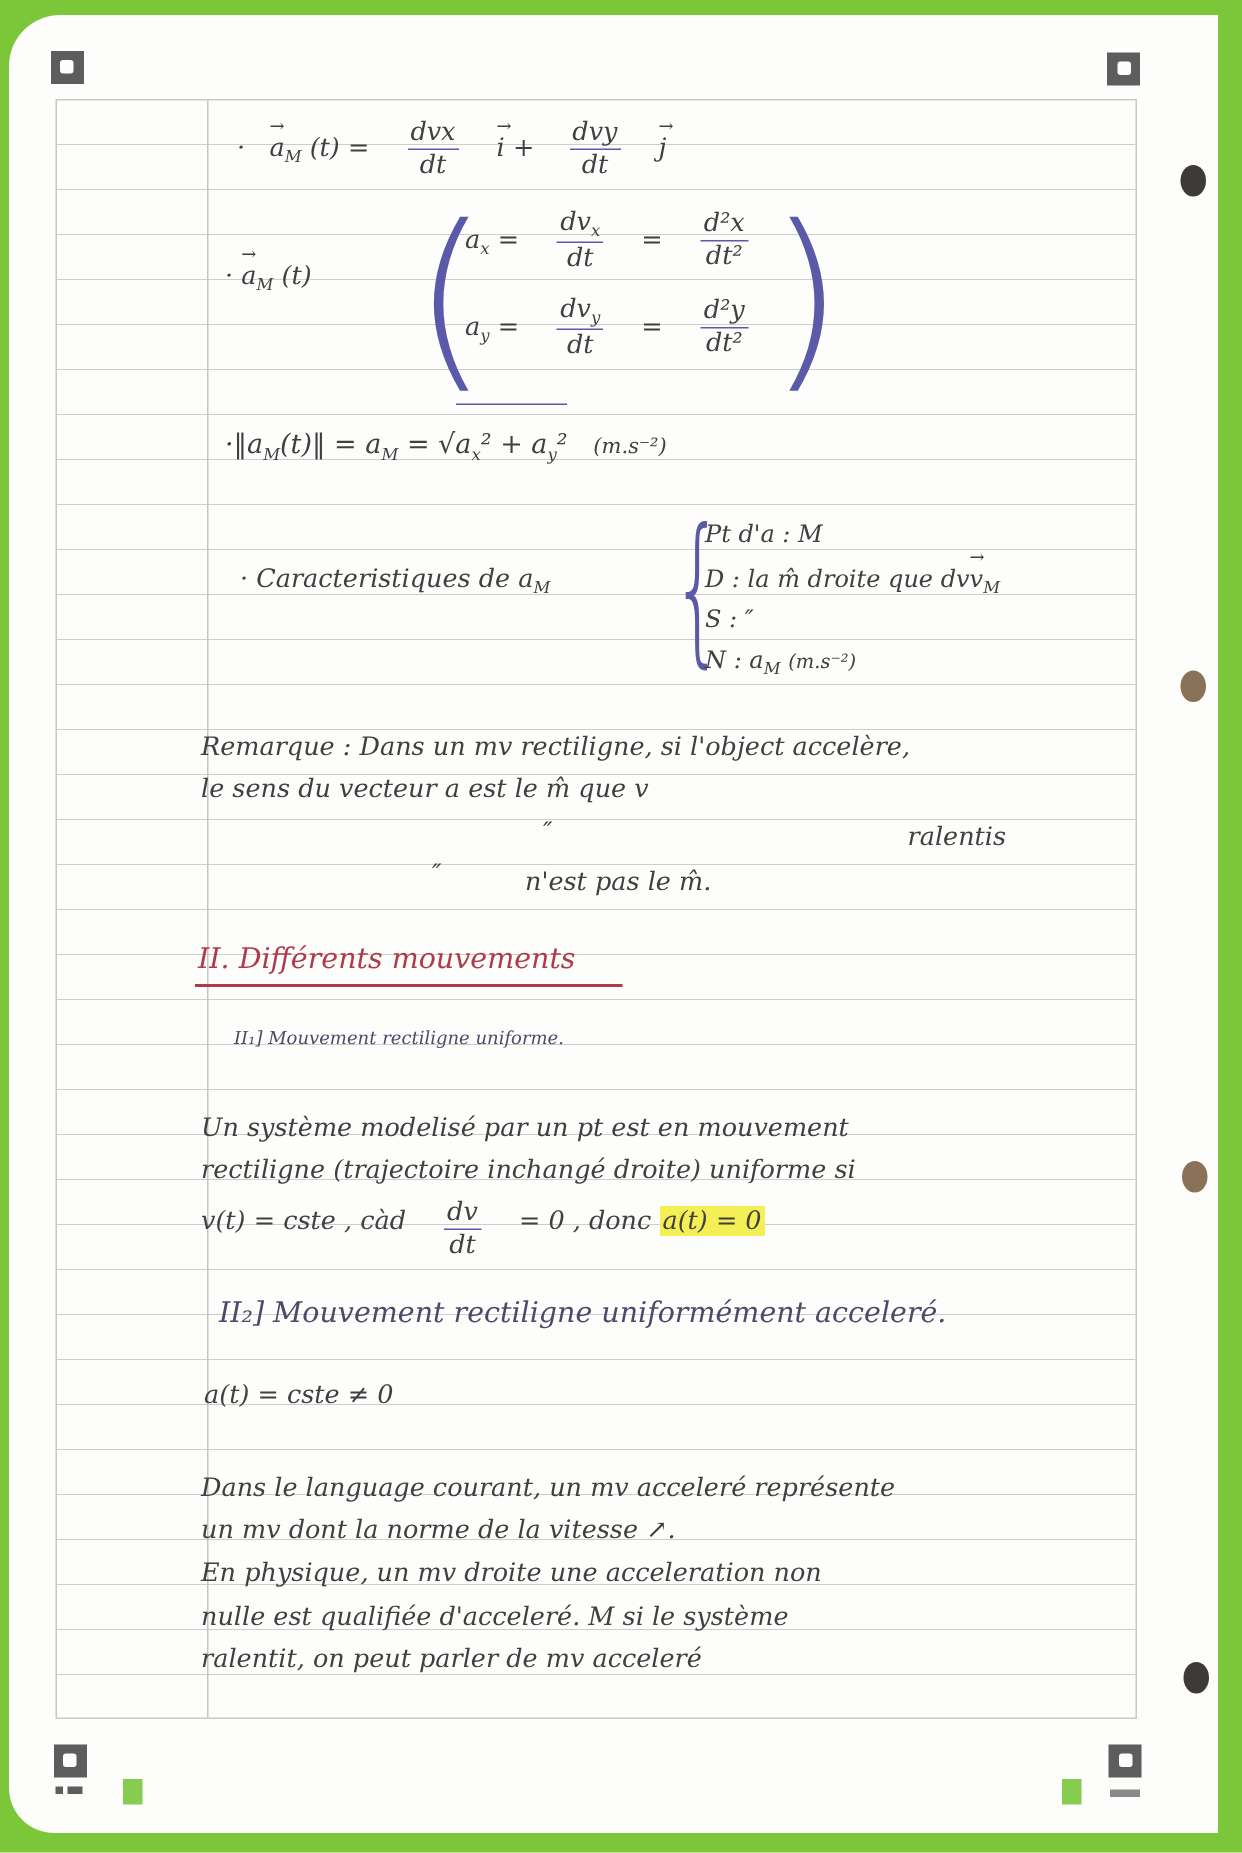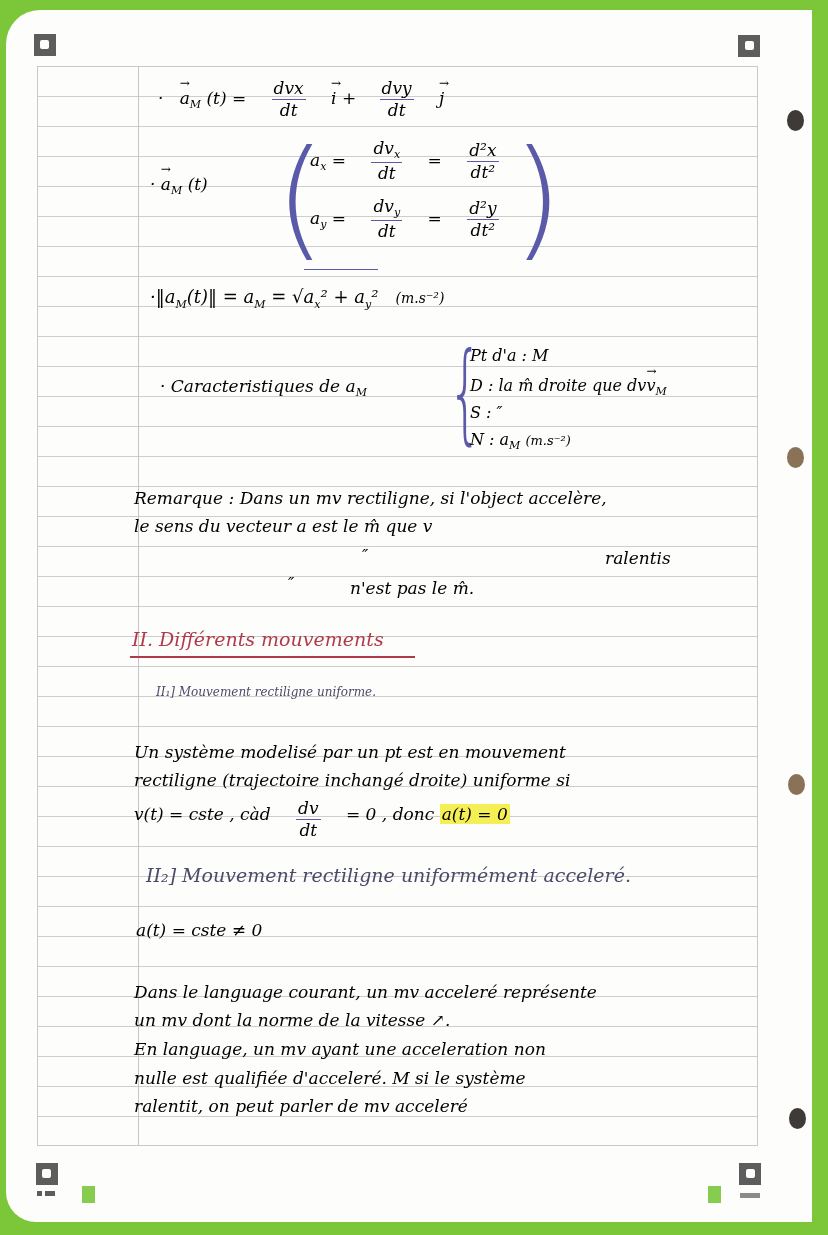--- a/index.html
+++ b/index.html
@@ -29,21 +29,21 @@
   .hole.tan { background:#8a7258; }
 
   .sheet {
     position:absolute; left:37px; top:66px; width:721px; height:1080px;
     border:1px solid #c9c9c9; box-sizing:border-box;
     background-image:repeating-linear-gradient(to bottom, transparent 0, transparent 29px, #cdcdcd 29px, #cdcdcd 30px);
   }
   .margin-line { position:absolute; left:100px; top:0; bottom:0; width:1px; background:#c6c6c6; }
 
   .hw {
-    position:absolute; color:#000000; font-family:"DejaVu Serif", serif; font-style:italic;
+    position:absolute; color:#404040; font-family:"DejaVu Serif", serif; font-style:italic;
     font-size:17px; white-space:nowrap; line-height:1;
   }
   .hw.red { color:#b03a4a; }
   .hw.dark { color:#4a4a6a; font-style:normal; }
   .frac { display:inline-block; vertical-align:middle; text-align:center; margin:0 20px; }
   .frac .num { display:block; border-bottom:1.5px solid #5a5aa8; padding:0 2px 2px; }
   .frac .den { display:block; padding-top:2px; }
   .vec { position:relative; display:inline-block; }
   .vec::before { content:"→"; position:absolute; top:-13px; left:0; font-size:12px; font-style:normal; }
   sub, sup { font-size:11px; }
@@ -146,15 +146,15 @@
   <span>= 0 ,  donc</span>
   <span class="hl">a(t) = 0</span>
 </div>
 
 <div class="hw dark" style="left:146px;top:866px;font-size:19px;font-style:italic;"><span>II₂] Mouvement rectiligne uniformément acceleré.</span></div>
 
 <div class="hw" style="left:136px;top:922px;"><span>a(t) = cste  ≠ 0</span></div>
 
 <div class="hw" style="left:134px;top:984px;"><span>Dans le language courant, un mv acceleré représente</span></div>
 <div class="hw" style="left:134px;top:1012px;"><span>un mv dont la norme de la vitesse ↗.</span></div>
-<div class="hw" style="left:134px;top:1041px;"><span>En language, un mv ayant une acceleration non</span></div>
+<div class="hw" style="left:134px;top:1041px;"><span>En physique, un mv droite une acceleration non</span></div>
 <div class="hw" style="left:134px;top:1070px;"><span>nulle est qualifiée d'acceleré. M si le système</span></div>
 <div class="hw" style="left:134px;top:1098px;"><span>ralentit, on peut parler de mv acceleré</span></div>
 
 </body></html>

